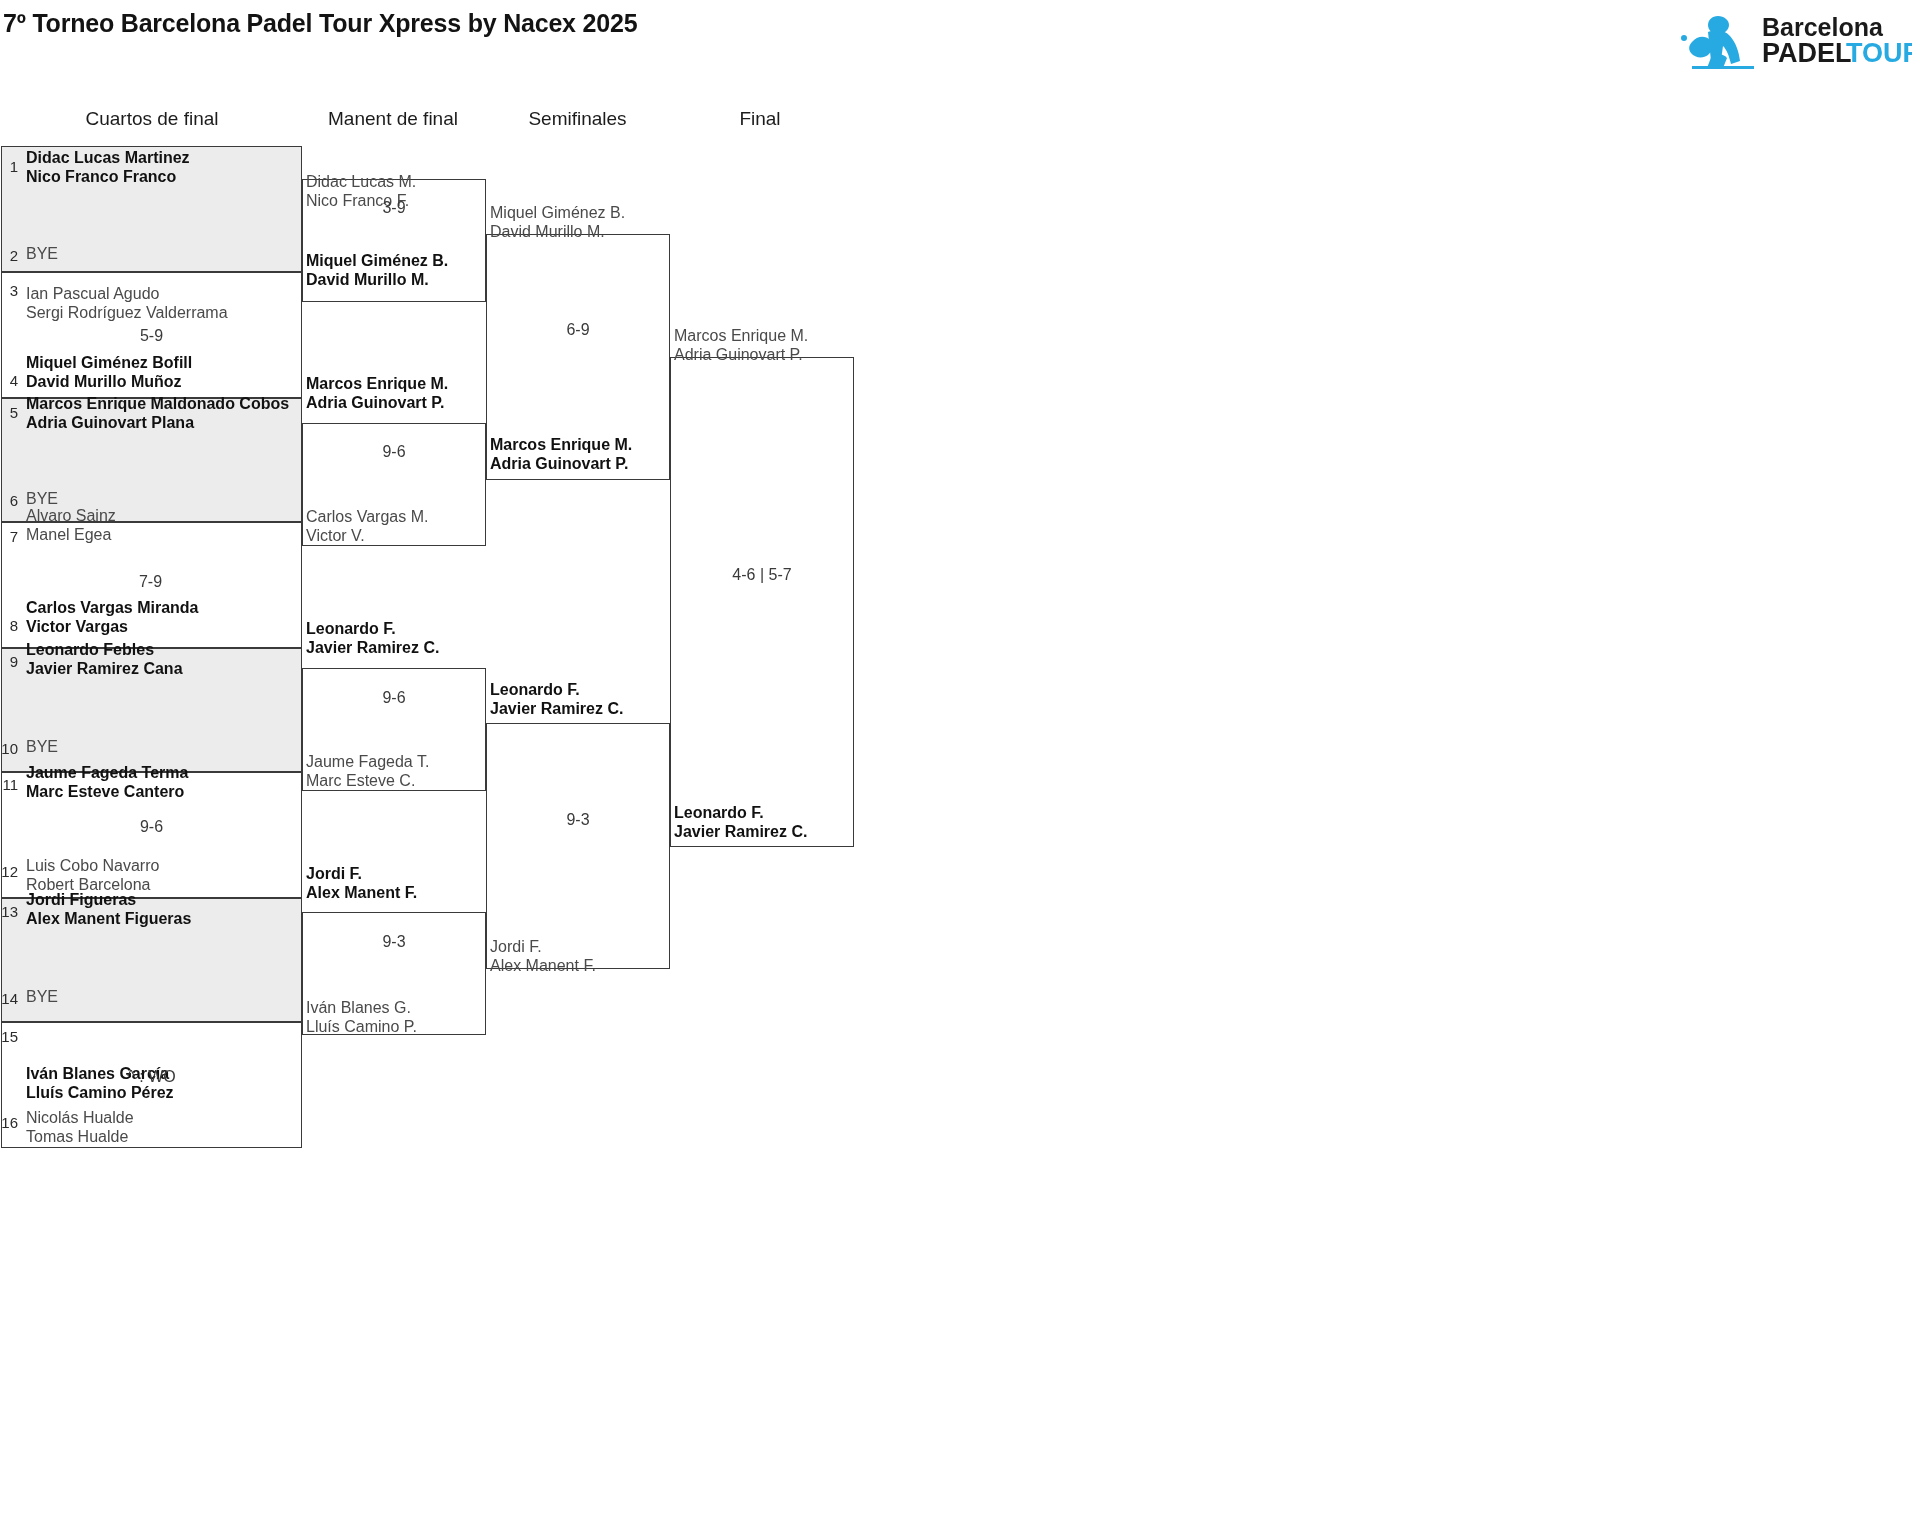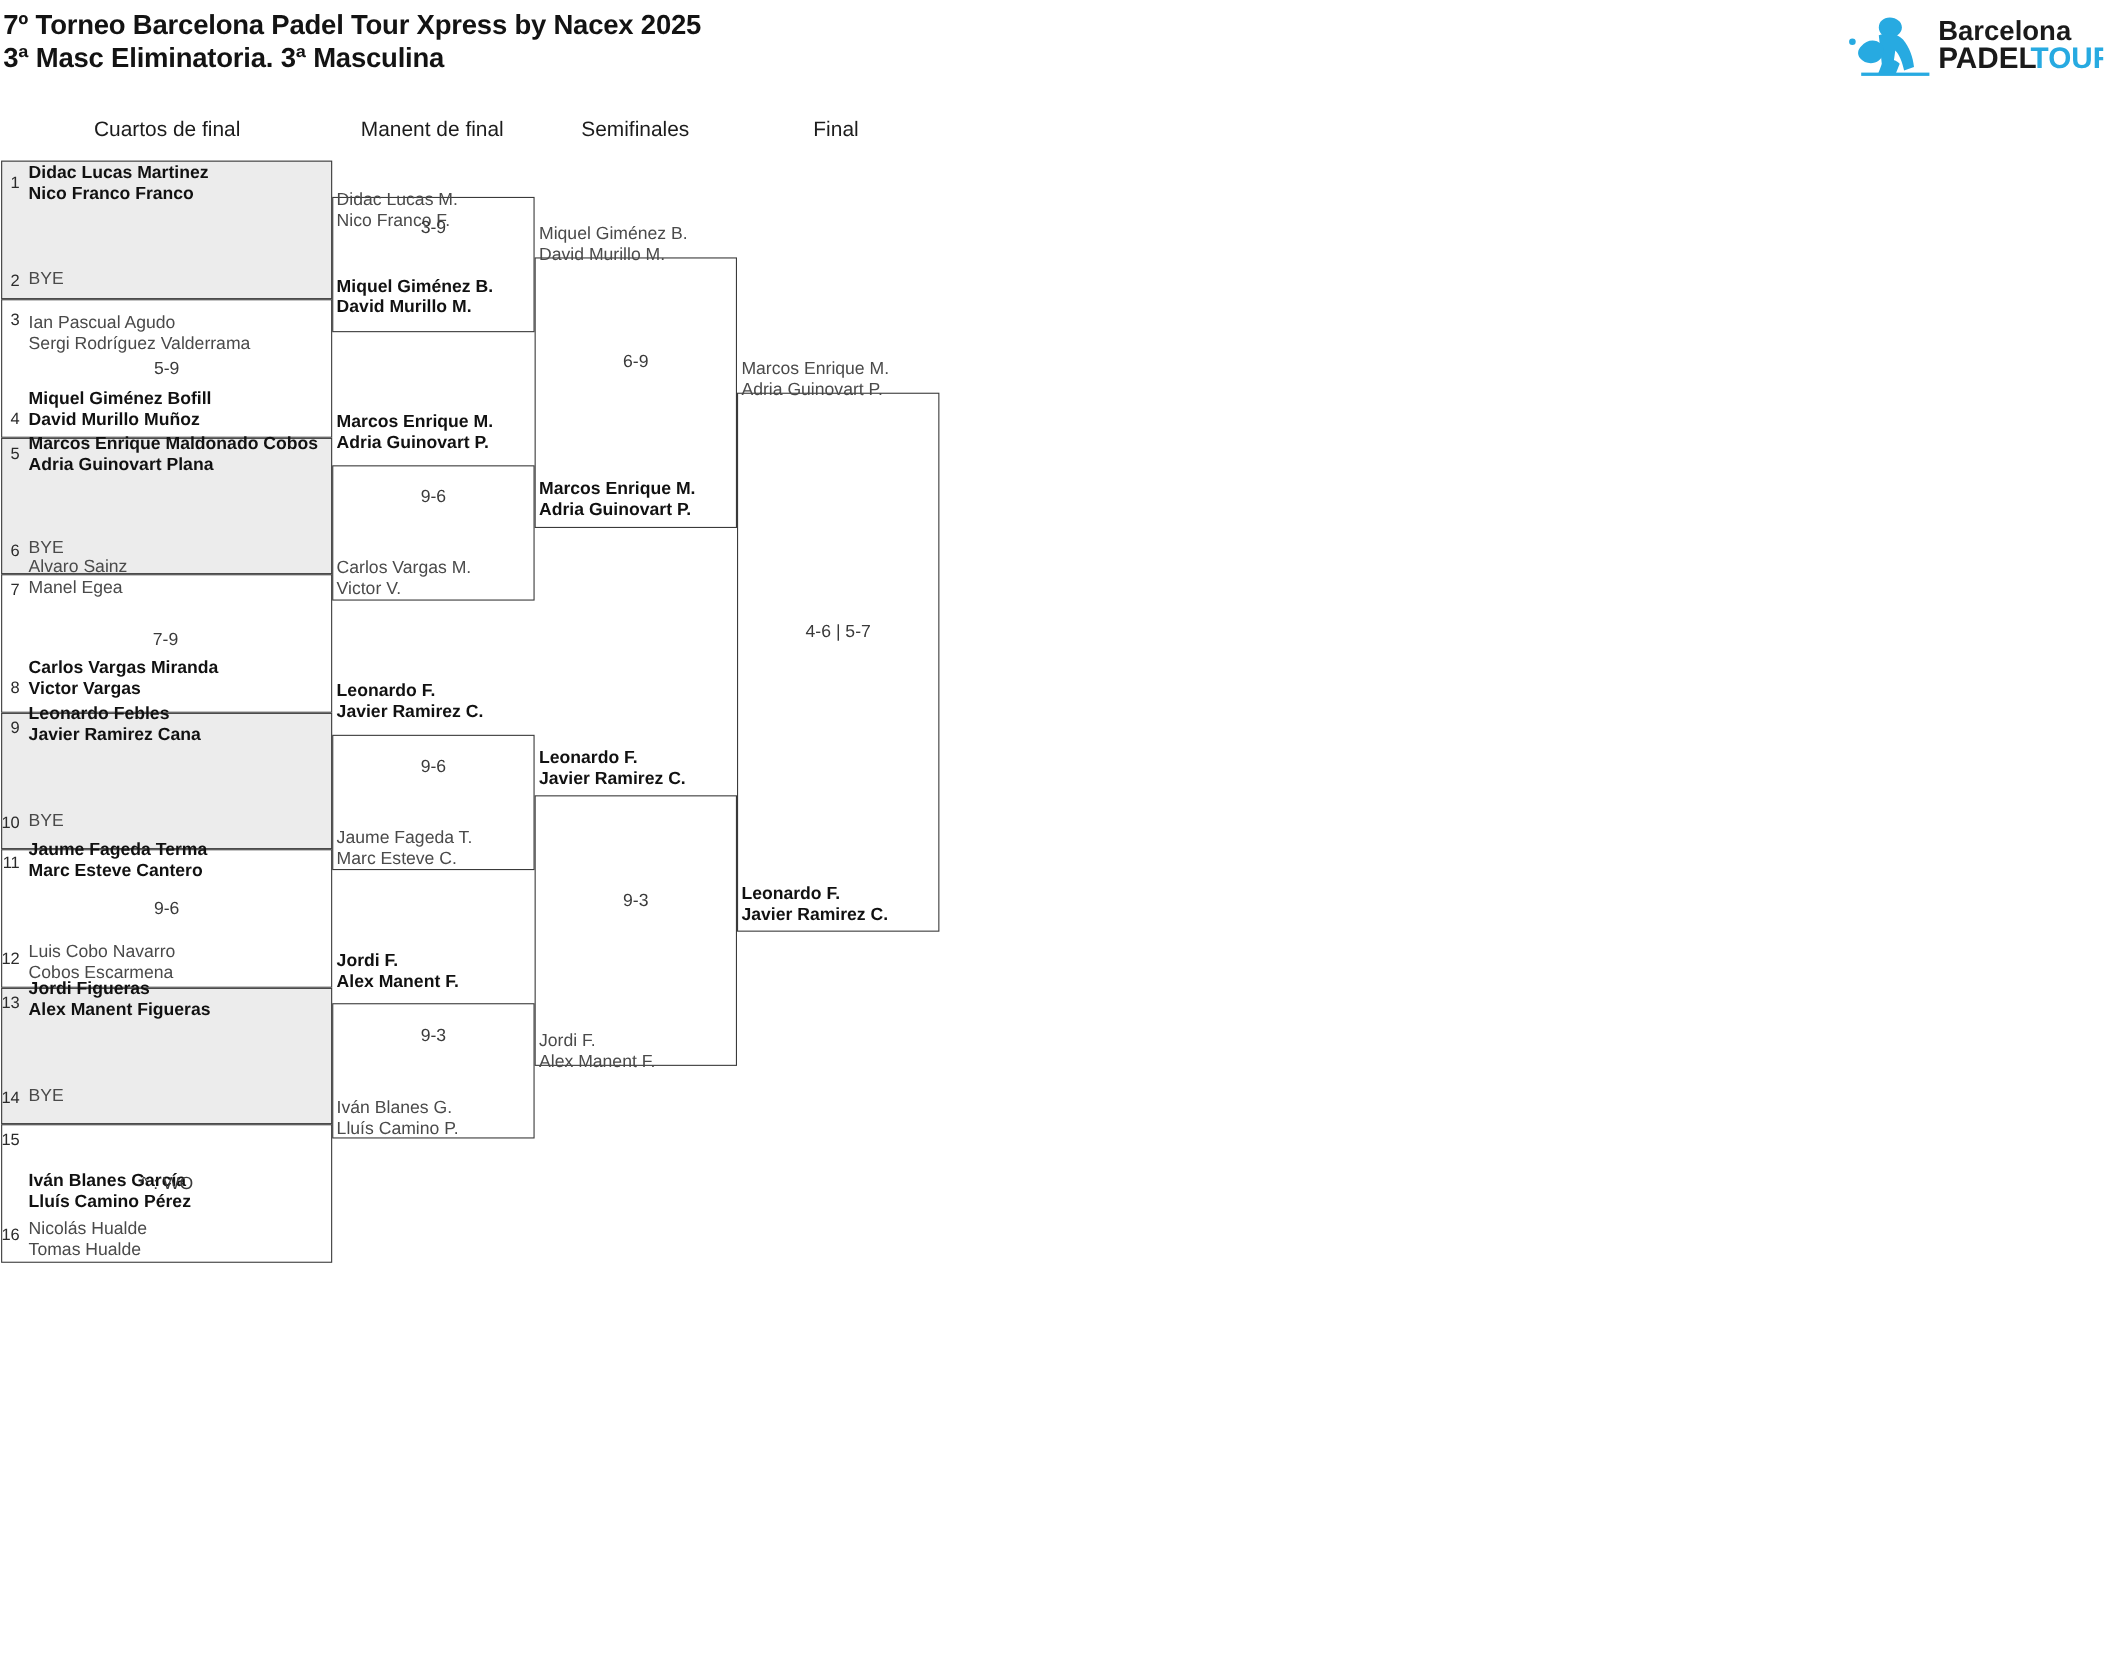--- a/index.html
+++ b/index.html
@@ -83,21 +83,20 @@
   
   .obox { position: absolute; border: 1px solid #3a3a3a; background: transparent; }
 </style>
 </head>
 <body>
 
 <div id="page">
 
   <div class="title-block">
     <div class="title-line">7º Torneo Barcelona Padel Tour Xpress by Nacex 2025</div>
-    <div class="title-line">3ª Masc Eliminatoria. 3ª Masculina</div>
   </div>
 
   <div class="logo">
     <svg width="238" height="62" viewBox="0 0 238 62" xmlns="http://www.w3.org/2000/svg">
       <g>
         <path d="M44 6 c6 0 11 4 11 9 c0 5 -5 9 -11 9 c-6 0 -10 -4 -10 -9 c0 -5 4 -9 10 -9 z" fill="#27aae1"></path>
         <path d="M34 22 c8 -3 17 -2 22 4 c6 7 9 16 10 25 l-9 3 c-2 -8 -4 -14 -8 -18 l-2 14 l-10 1 z" fill="#27aae1"></path>
         <path d="M38 45 c5 -2 12 -1 15 3 l-4 10 l-16 0 z" fill="#27aae1"></path>
         <path d="M18 32 c5 -6 13 -7 18 -2 c4 4 3 11 -2 15 c-5 4 -13 3 -17 -2 c-3 -4 -2 -8 1 -11 z" fill="#27aae1"></path>
         <ellipse cx="10" cy="28" rx="3" ry="3" fill="#27aae1"></ellipse>
@@ -170,21 +169,21 @@
   <div class="cell plain" style="left:1px;top:772px;width:301px;height:126px;"></div>
   <div class="seed" style="left:-4px;top:776px;">11</div>
   <div class="team win" style="left:26px;top:763px;">
     <span class="ln">Jaume Fageda Terma</span>
     <span class="ln">Marc Esteve Cantero</span>
   </div>
   <div class="score" style="left:1px;top:818px;width:301px;">9-6</div>
   <div class="seed" style="left:-4px;top:863px;">12</div>
   <div class="team lose" style="left:26px;top:844px;">
     <span class="ln">Luis Cobo Navarro</span>
-    <span class="ln">Cobos Escarmena</span>
+    <span class="ln">Robert Barcelona</span>
   </div>
 
   <div class="cell shaded" style="left:1px;top:898px;width:301px;height:124px;"></div>
   <div class="seed" style="left:-4px;top:903px;">13</div>
   <div class="team win" style="left:26px;top:890px;">
     <span class="ln">Jordi Figueras</span>
     <span class="ln">Alex Manent Figueras</span>
   </div>
   <div class="seed" style="left:-4px;top:990px;">14</div>
   <div class="bye" style="left:26px;top:988px;">BYE</div>

